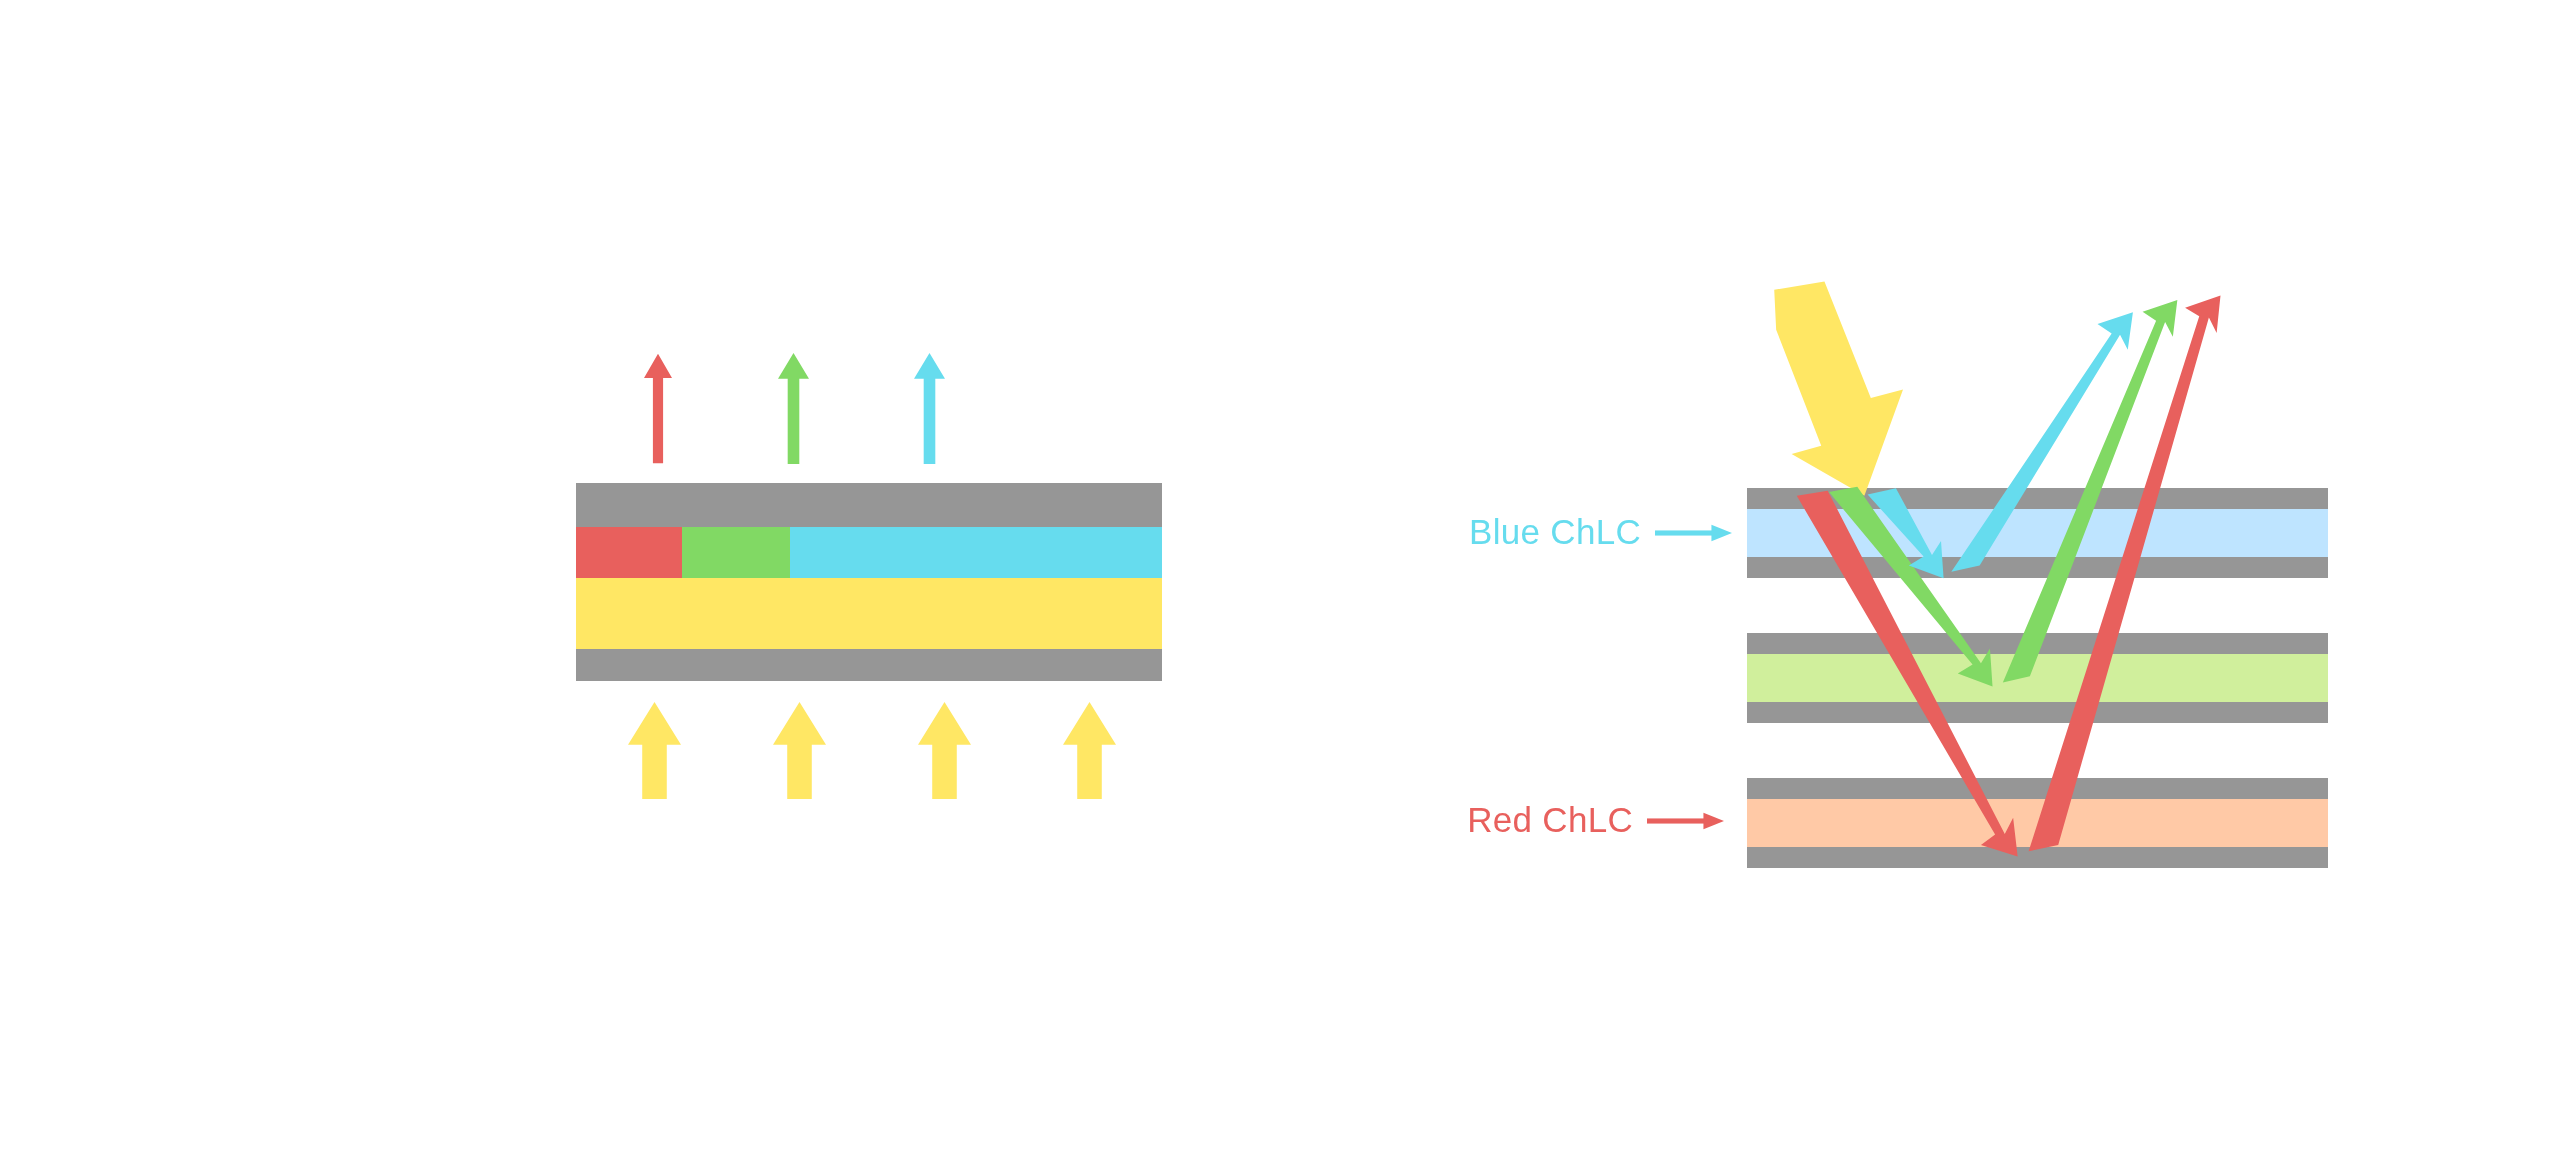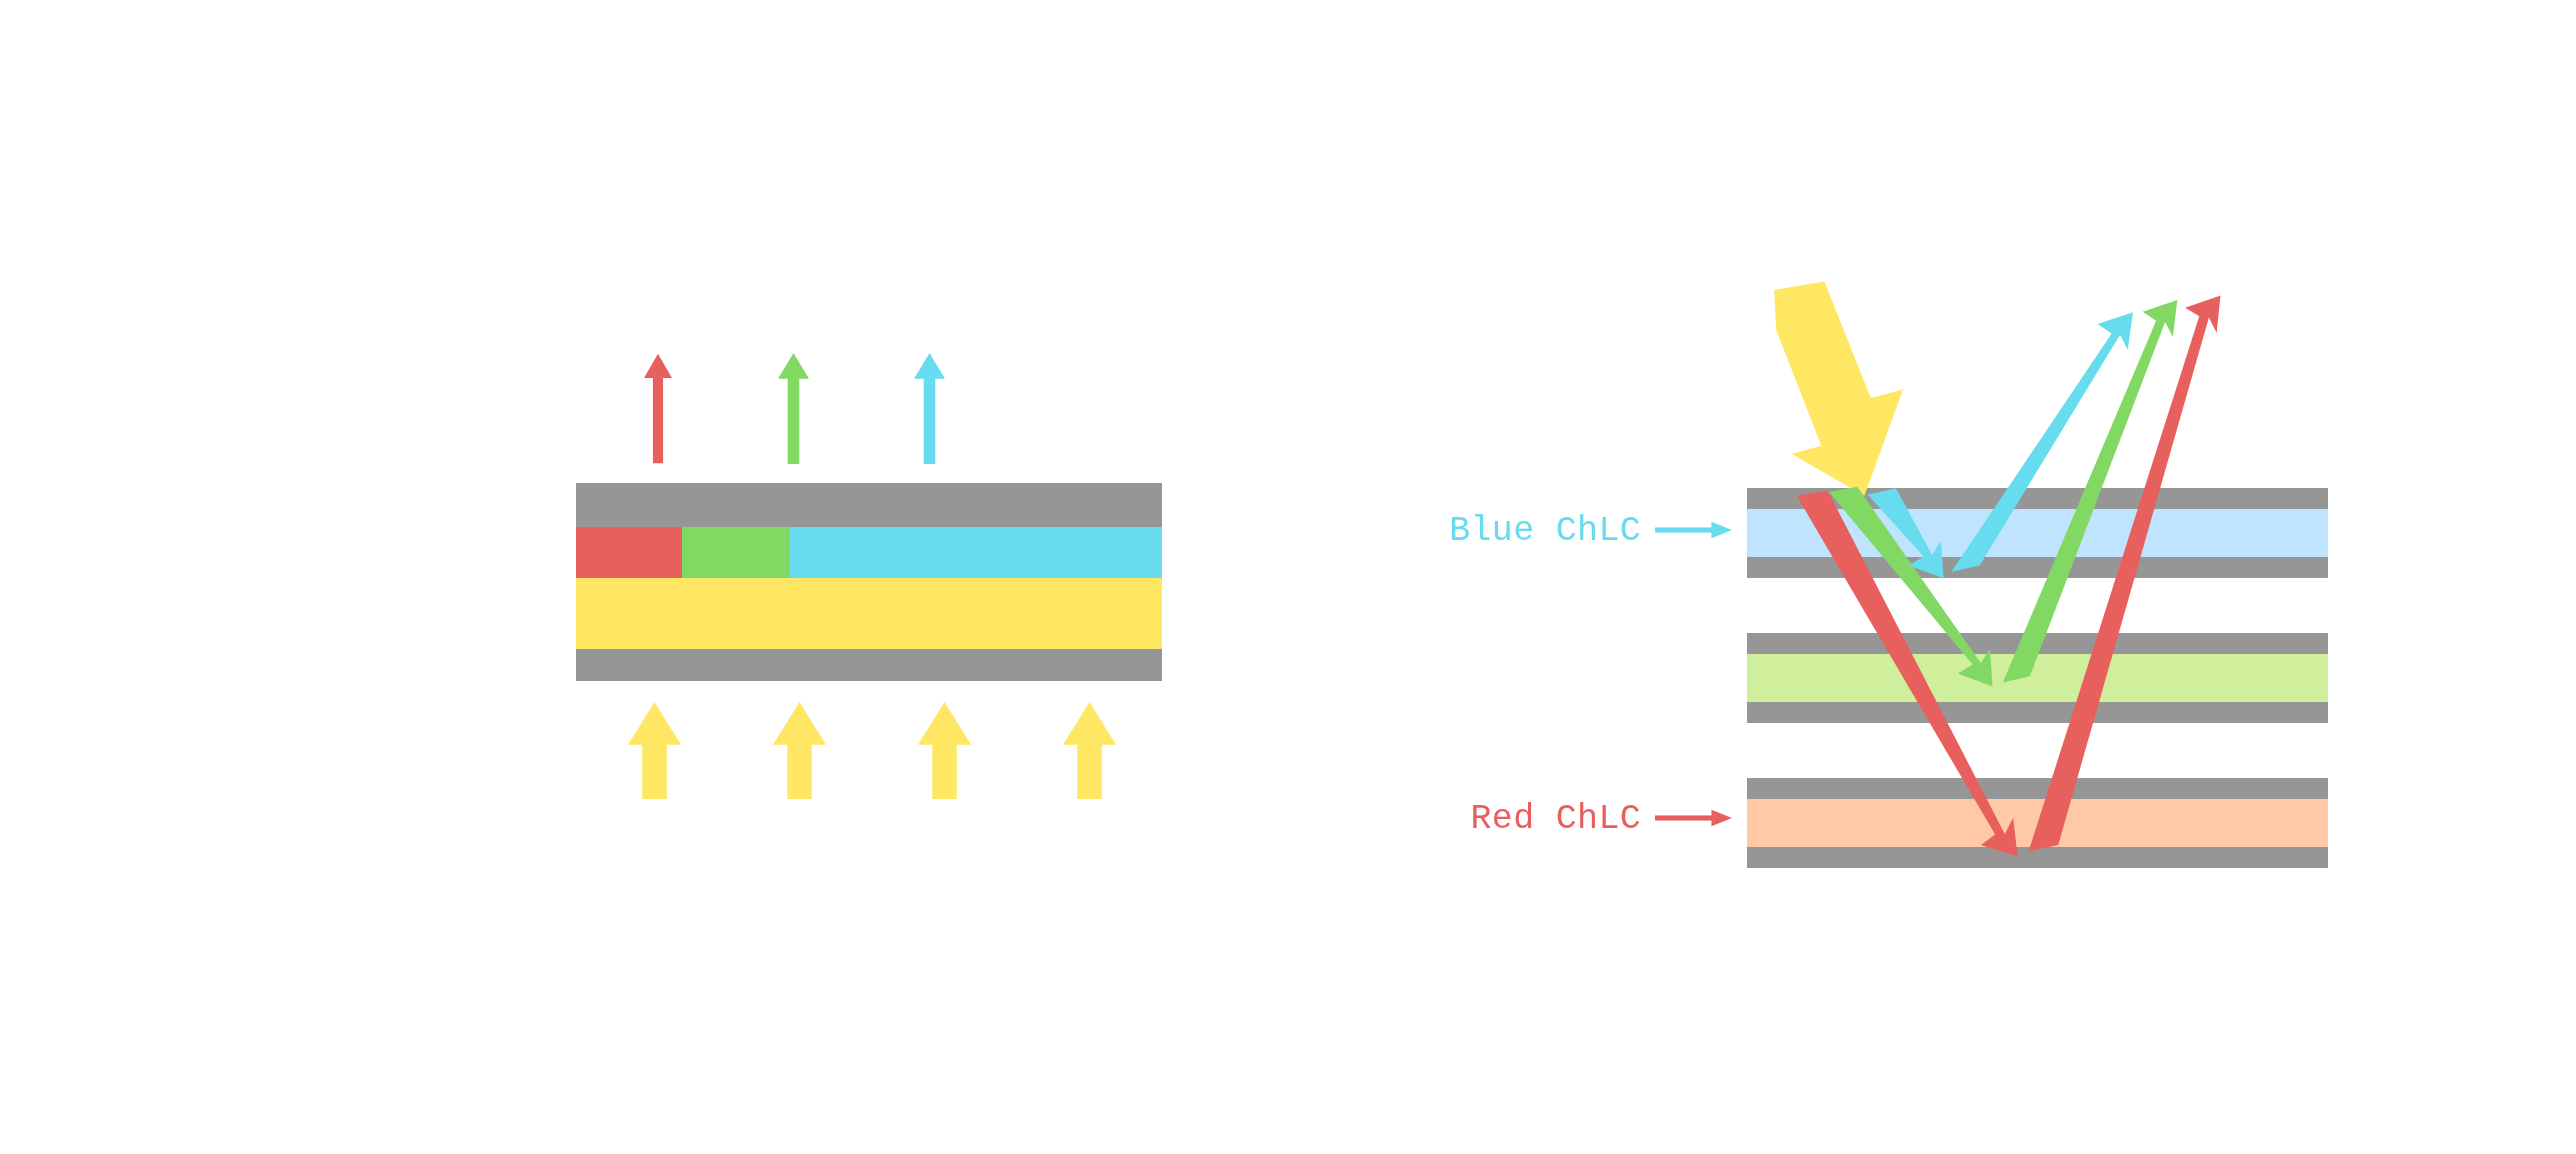--- a/index.html
+++ b/index.html
@@ -1,17 +1,17 @@
 <!DOCTYPE html>
 <html style="font-size:10.3px"><head>
 <meta charset="utf-8">
 <style>
   html,body{margin:0;padding:0;background:#ffffff;}
   body{width:2576px;height:1154px;font-family:"Liberation Sans",sans-serif;overflow:hidden;}
-  #stage{position:relative;width:2576px;height:900px;background:#ffffff;font-family:Liberation Mono, monospace;}
+  #stage{position:relative;width:2576px;height:900px;background:#ffffff;}
 
   
   #left-figure{position:absolute;left:0;top:0;width:1288px;height:1154px;}
   #left-stack{position:absolute;left:576px;top:483px;width:586px;height:198px;}
   .lstack-row{position:absolute;left:0;width:586px;}
   #l-gray-top{top:0px;height:44px;}
   #l-color-row{top:44px;height:52px;width:586px;}
   .l-seg{position:absolute;top:0;height:52px;}
   #l-seg-red{left:0px;width:106px;}
   #l-seg-green{left:106px;width:108px;}
@@ -44,21 +44,21 @@
   #rp-red .core{top:21px;height:48px;}
   #rp-red .gr.bot{top:69px;}
 
   
   .rlabel{position:absolute;display:flex;align-items:center;justify-content:flex-end;
           white-space:nowrap;font-size:35px;letter-spacing:0.3px;}
   .rlabel .ltxt{line-height:1;}
   .rlabel .larrow{display:inline-block;margin-left:14px;}
   #label-blue{left:64px;top:512px;width:380px;height:39px;}
   #label-green{left:64px;top:656px;width:380px;height:39px;}
-  #label-red{left:64px;top:800px;width:380px;height:39px;}
+  #label-red{left:56px;top:800px;width:380px;height:39px;}
 
   #ray-canvas{position:absolute;left:0;top:0;width:1288px;height:1154px;pointer-events:none;}
 </style>
 </head>
 <body>
 
 <div id="stage">
 
   <div id="left-figure">
 

